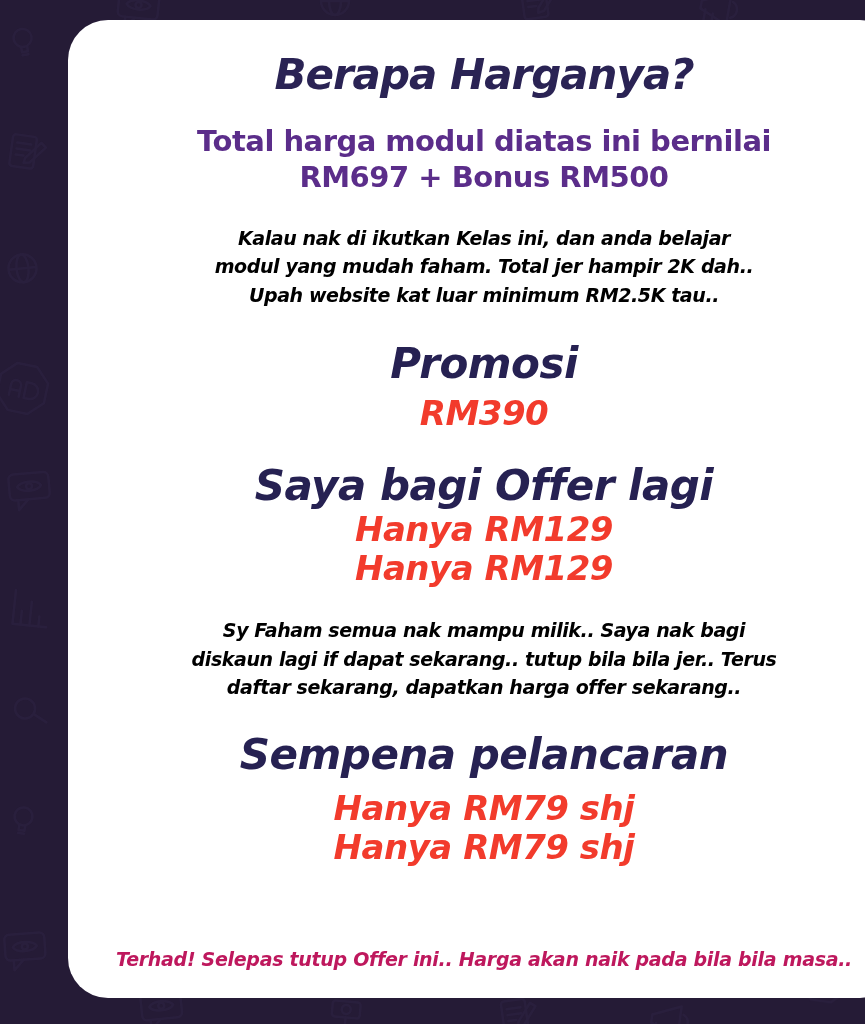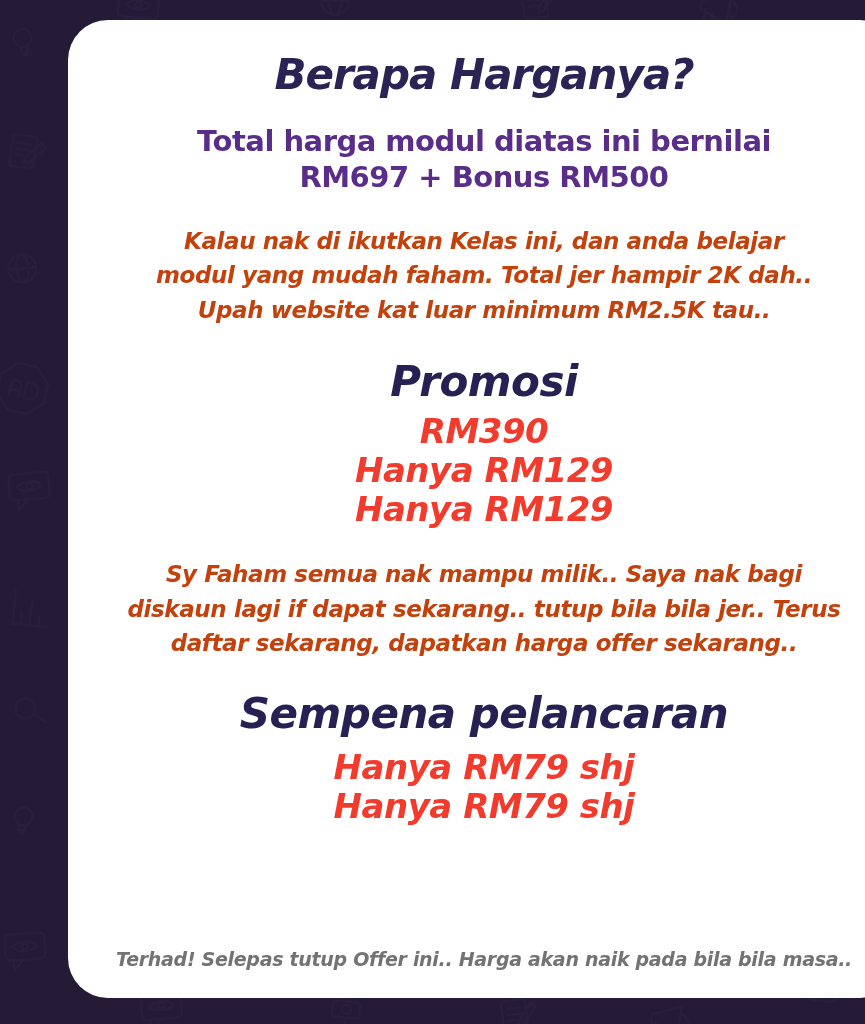--- a/index.html
+++ b/index.html
@@ -29,22 +29,22 @@
     font-size: 42px; font-weight: 800; font-style: italic;
     color: #2a2354; letter-spacing: -1px; white-space: nowrap;
   }
   .subtitle {
     margin-top: 24px;
     font-size: 29px; font-weight: 800;
     color: #5b2d8a; line-height: 1.25;
     letter-spacing: -0.5px; white-space: nowrap;
   }
   .para {
-    font-size: 23px; font-weight: 700; font-style: italic;
-    color: #c2410c; line-height: 1.5;
+    font-size: 19px; font-weight: 700; font-style: italic;
+    color: #000000; line-height: 1.5;
     letter-spacing: -0.4px; white-space: nowrap;
   }
   .para-intro { margin-top: 28px; }
   .para-discount { margin-top: 28px; }
   .h-navy {
     font-size: 42px; font-weight: 800; font-style: italic;
     color: #262152; letter-spacing: -0.5px; white-space: nowrap;
   }
   .h-promo { margin-top: 30px; }
   .h-offer { margin-top: 28px; }
@@ -53,21 +53,21 @@
     font-size: 34px; font-weight: 800; font-style: italic;
     color: #f23b2c; line-height: 1.15;
     letter-spacing: -0.5px; white-space: nowrap;
   }
   .price-promo { margin-top: 6px; }
   .price-group-offer { }
   .price-group-launch { margin-top: 10px; }
   .footer-note {
     margin-top: auto;
     font-size: 19px; font-weight: 700; font-style: italic;
-    color: #737373; letter-spacing: -0.3px; white-space: nowrap;
+    color: #be185d; letter-spacing: -0.3px; white-space: nowrap;
   }
 </style>
 </head>
 <body>
 
 <svg class="bg-svg" width="865" height="1024" viewBox="0 0 865 1024">
   <defs>
     <g id="ic-doc" fill="none" stroke="#2f2444" stroke-width="2.5" stroke-linejoin="round" stroke-linecap="round">
       <rect x="0" y="4" width="24" height="32" rx="3"></rect>
       <path d="M5 12h14M5 18h14M5 24h8"></path>
@@ -164,20 +164,21 @@
 
   <div class="para para-intro">
     <div>Kalau nak di ikutkan Kelas ini, dan anda belajar</div>
     <div>modul yang mudah faham. Total jer hampir 2K dah..</div>
     <div>Upah website kat luar minimum RM2.5K tau..</div>
   </div>
 
   <div class="h-navy h-promo">Promosi</div>
   <div class="price price-promo">RM390</div>
 
+  <div class="h-navy h-offer">Saya bagi Offer lagi</div>
   <div class="price price-group-offer">
     <div>Hanya RM129</div>
     <div>Hanya RM129</div>
   </div>
 
   <div class="para para-discount">
     <div>Sy Faham semua nak mampu milik.. Saya nak bagi</div>
     <div>diskaun lagi if dapat sekarang.. tutup bila bila jer.. Terus</div>
     <div>daftar sekarang, dapatkan harga offer sekarang..</div>
   </div>

